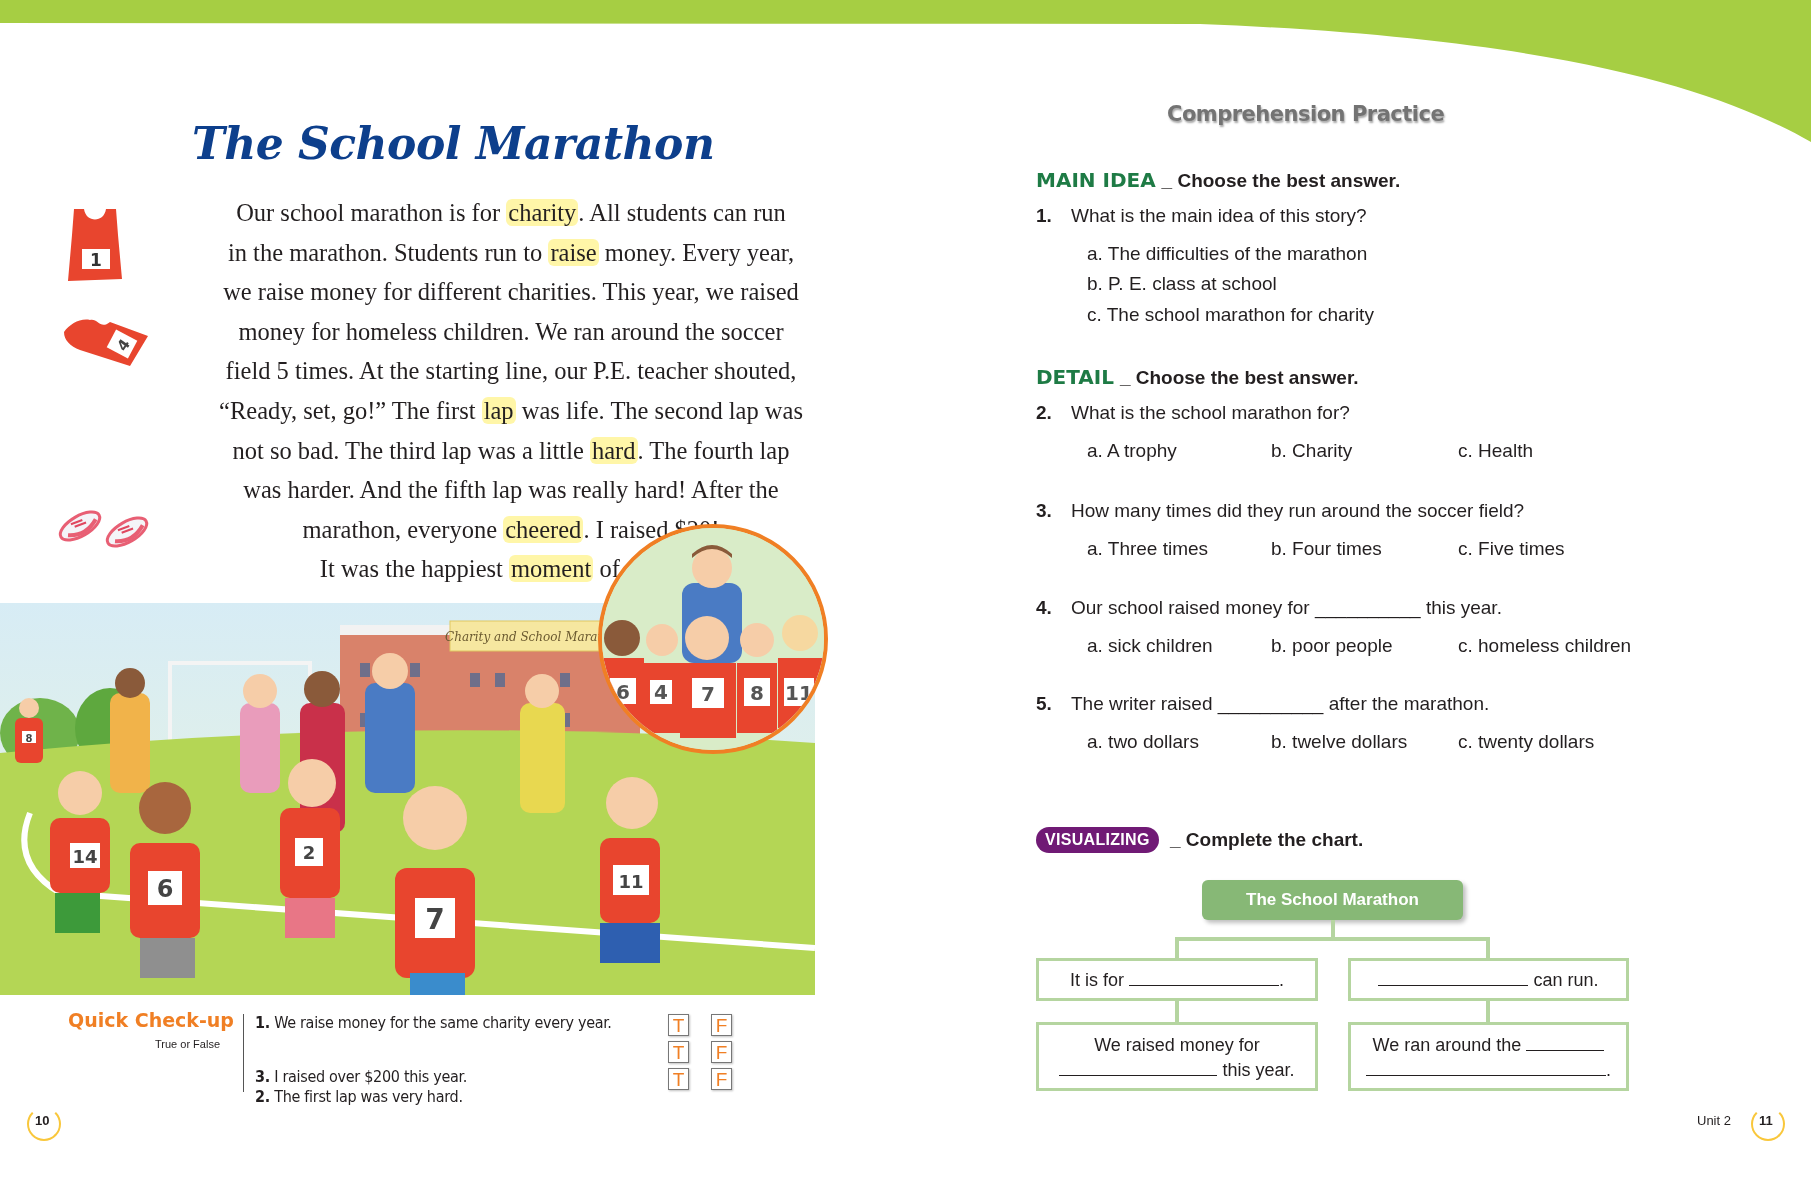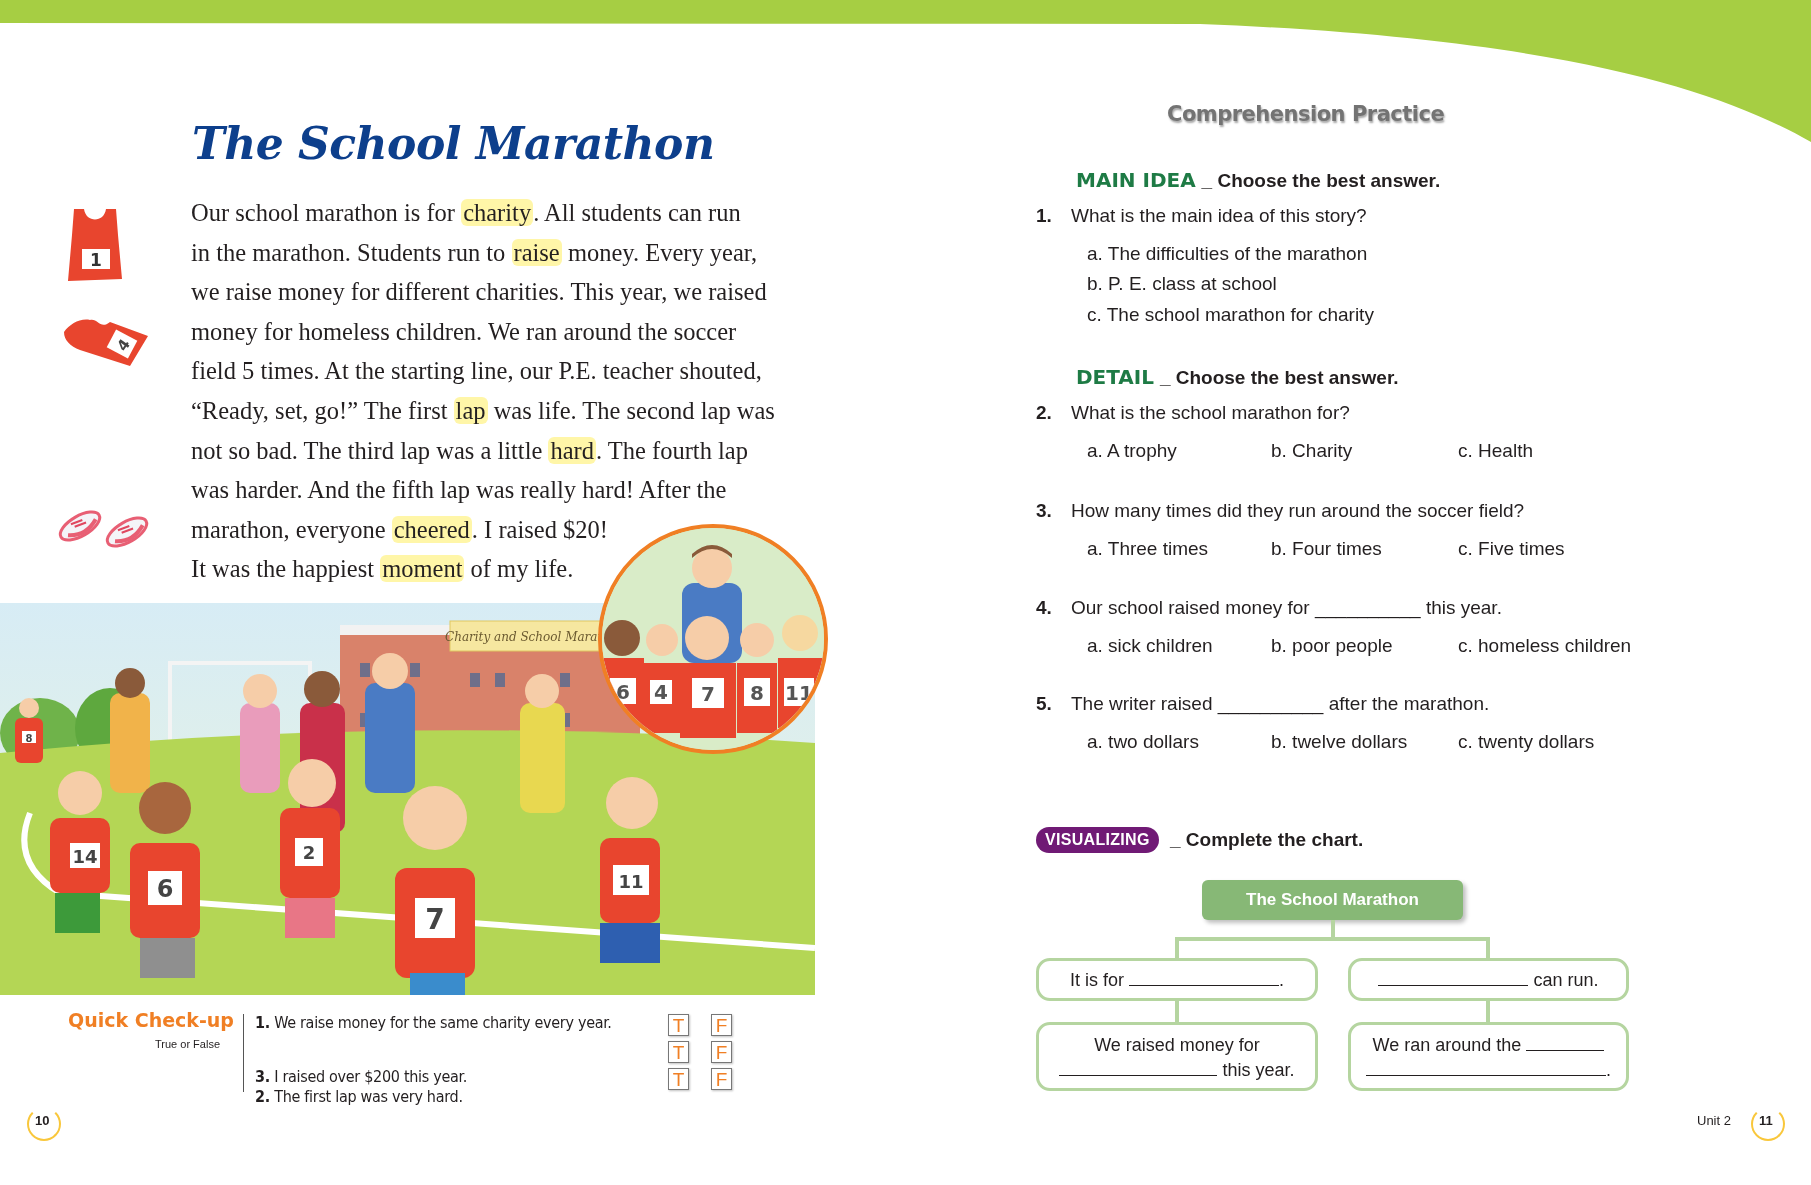--- a/index.html
+++ b/index.html
@@ -1,47 +1,47 @@
 <!DOCTYPE html>
 <html><head>
 <meta charset="utf-8">
 <style>
   html,body{margin:0;padding:0;}
   body{width:1811px;height:1185px;position:relative;overflow:hidden;background:#fff;font-family:"Liberation Sans",sans-serif;color:#231f20;}
   .abs{position:absolute;}
   #topband{position:absolute;left:0;top:0;width:1811px;height:160px;}
   .title{left:192px;top:118px;font-family:"DejaVu Serif",serif;font-style:italic;font-weight:bold;font-size:44px;color:#0d3f8c;letter-spacing:-0.5px;white-space:nowrap;}
-  .story{left:191px;top:193px;width:640px;font-family:"Liberation Serif",serif;font-size:24.5px;line-height:39.6px;color:#231f20;}
+  .story{left:191px;top:193px;width:640px;font-family:"Liberation Serif",serif;font-size:24.5px;line-height:39.6px;color:#231f20;text-align:center;}
   .story .ln{display:block;white-space:nowrap;}
   .hl{background:#fff6a8;border-radius:6px;padding:0 2px;}
   .icon-bib1{left:60px;top:205px;}
   .icon-bib4{left:60px;top:310px;}
   .icon-shoes{left:55px;top:498px;}
   .illus{left:0;top:603px;width:815px;height:392px;overflow:hidden;}
   .inset{left:598px;top:524px;width:222px;height:222px;border-radius:50%;border:4px solid #f07f24;overflow:hidden;background:#d9ecc8;}
   .qc-title{left:68px;top:1009px;font-family:"DejaVu Sans",sans-serif;font-weight:bold;font-size:19px;color:#f07f24;white-space:nowrap;}
   .qc-sub{left:155px;top:1038px;font-size:11px;color:#231f20;white-space:nowrap;}
   .qc-div{left:243px;top:1014px;width:1px;height:78px;background:#555;}
   .qc-item{left:255px;font-family:"DejaVu Sans Condensed","DejaVu Sans",sans-serif;font-size:16px;color:#231f20;white-space:nowrap;letter-spacing:-0.3px;}
   .qc-item b{font-weight:bold;}
   .tf{width:21px;height:22px;border:1.5px solid #777;box-shadow:1px 1px 2px rgba(0,0,0,0.25);color:#f07f24;font-size:19px;text-align:center;line-height:22px;background:#fff;box-sizing:border-box;}
   .pagenum{font-size:13px;font-weight:bold;color:#231f20;}
   .arc{width:34px;height:34px;border-radius:50%;border:2px solid transparent;border-bottom-color:#f9c73b;border-left-color:#f9c73b;border-right-color:#f9c73b;transform:rotate(0deg);box-sizing:border-box;}
   .comp-title{left:1167px;top:102px;font-family:"DejaVu Sans",sans-serif;font-weight:bold;font-size:21px;color:#737373;text-shadow:1px 2px 2px rgba(0,0,0,0.35);white-space:nowrap;letter-spacing:-0.5px;}
   .sec{left:1036px;font-size:21px;white-space:nowrap;}
-  .sec .lbl{font-weight:bold;color:#1e7b45;font-family:"DejaVu Sans",sans-serif;font-size:20px;margin-left:40px;}
+  .sec .lbl{font-weight:bold;color:#1e7b45;font-family:"DejaVu Sans",sans-serif;font-size:20px;}
   .sec .inst{font-weight:bold;font-size:19px;color:#231f20;}
   .q{left:1036px;font-size:19px;white-space:nowrap;}
   .q .n{display:inline-block;width:35px;font-weight:bold;}
   .opt{font-size:19px;white-space:nowrap;margin-left:16px;}
   .vis-badge{left:1036px;top:827px;background:#701a75;color:#fff;font-weight:bold;font-size:16px;border-radius:14px;padding:4px 9px;letter-spacing:0.3px;}
   .vis-inst{left:1170px;top:829px;font-size:19px;font-weight:bold;white-space:nowrap;}
   .chart-title{left:1202px;top:880px;width:261px;height:40px;background:#87b876;border-radius:6px;color:#fff;font-weight:bold;font-size:17px;text-align:center;line-height:40px;box-shadow:3px 3px 4px rgba(0,0,0,0.25);}
   .conn{background:#b5d5a0;}
-  .cbox{border:3px solid #b5d5a0;border-radius:14px;background:#fff;box-sizing:border-box;font-size:18px;color:#231f20;text-align:center;}
+  .cbox{border:3px solid #b5d5a0;border-radius:0;background:#fff;box-sizing:border-box;font-size:18px;color:#231f20;text-align:center;}
   .blank{display:inline-block;border-bottom:1.5px solid #231f20;height:16px;vertical-align:baseline;}
 </style>
 </head>
 <body>
 
 <svg id="topband" viewBox="0 0 1811 160" preserveAspectRatio="none">
   <path d="M0,0 L1811,0 L1811,142 C1720,90 1560,38 1200,24 L0,23 Z" fill="#a6ce43"></path>
 </svg>
 
 <div class="abs title">The School Marathon</div>

